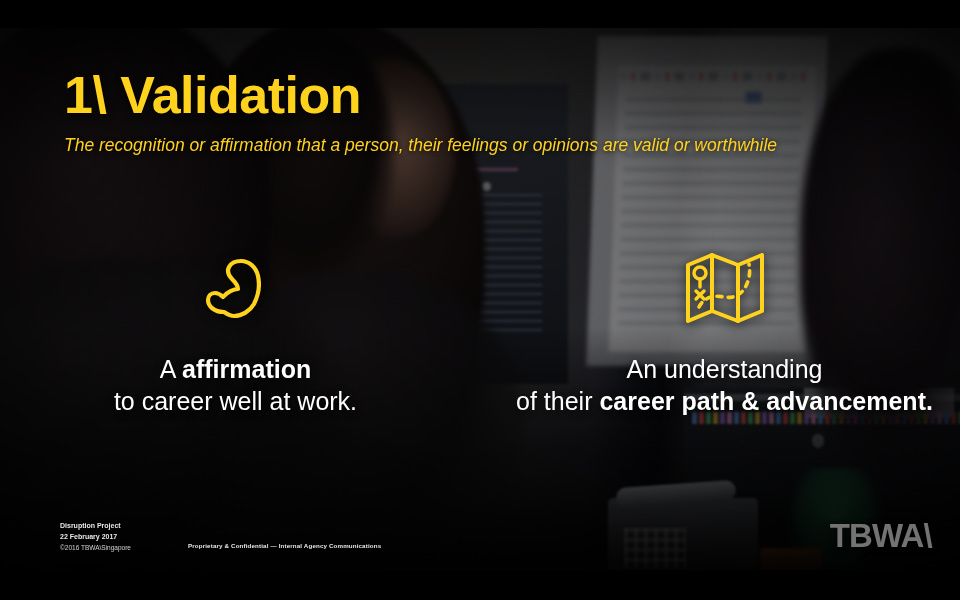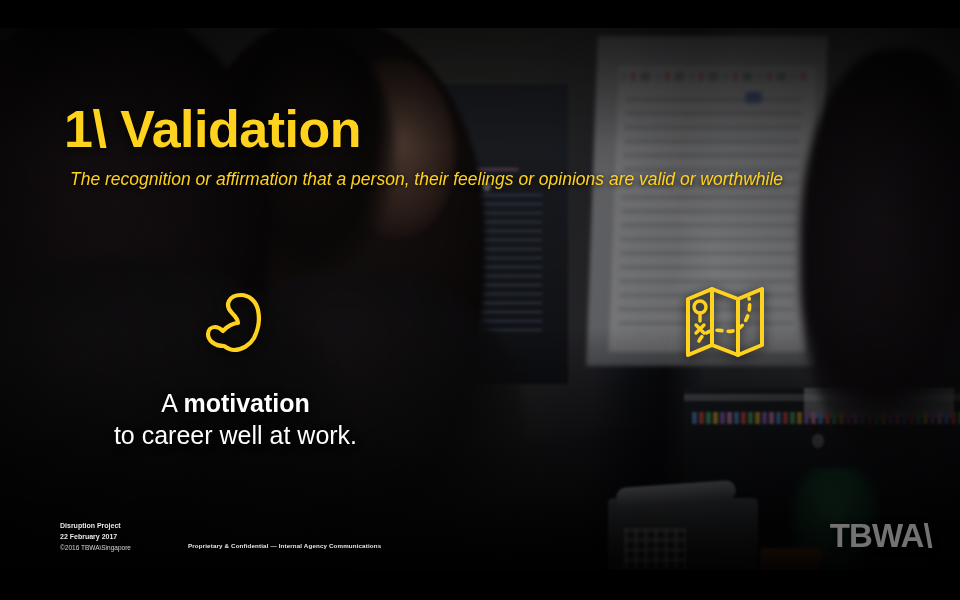--- a/index.html
+++ b/index.html
@@ -320,38 +320,37 @@
     z-index: 20;
   }
   .bar-top { top: 0; height: 28px; }
   .bar-bottom { top: 570px; height: 30px; }
 
   
   .content {
     position: absolute;
     inset: 0;
     z-index: 10;
-    margin-top: 34px;
   }
 
   .title {
     position: absolute;
     left: 64px; top: 69px;
     font-size: 52px;
     font-weight: bold;
     letter-spacing: -0.5px;
     color: #FFD21E;
     text-shadow: 0 2px 7px rgba(0,0,0,.75);
     line-height: 1;
     white-space: nowrap;
   }
 
   .subtitle {
     position: absolute;
-    left: 70px; top: 135px;
+    left: 64px; top: 135px;
     font-size: 17.5px;
     font-style: italic;
     color: #FFD21E;
     text-shadow: 0 1px 5px rgba(0,0,0,.8);
     white-space: nowrap;
   }
 
   
   .columns {
     position: absolute;
@@ -500,21 +499,21 @@
                      C44 39 41 36 38 33
                      C34 29 33 25 35 21
                      C37 17 42 15 47 15
                      C55 15 62 21 64 30
                      C66 39 64 50 60 58
                      C56 65 48 70 40 70
                      C36 70 33 68 30 66 Z" fill="none" stroke="#FFD21E" stroke-width="4.2" stroke-linejoin="round" stroke-linecap="round"></path>
           </svg>
         </div>
         <div class="caption">
-          <span class="l"><span>A </span><b>motivation</b></span>
+          <span class="l"><span>A </span><b>affirmation</b></span>
           <span class="l"><span>to career well at work.</span><b></b></span>
         </div>
       </div>
 
       <div class="col col-right">
         <div class="icon-wrap">
           <svg width="86" height="82" viewBox="0 0 86 82" aria-hidden="true">
             <g fill="none" stroke="#FFD21E" stroke-width="4" stroke-linejoin="round" stroke-linecap="round">
               <path d="M6 18 L30 8 L56 18 L80 8 L80 64 L56 74 L30 64 L6 74 Z"></path>
               <path d="M30 8 L30 64"></path>
@@ -523,20 +522,24 @@
             <g fill="none" stroke="#FFD21E" stroke-width="3.4" stroke-linecap="round">
               <circle cx="18" cy="26" r="6"></circle>
               <path d="M18 32 L18 40"></path>
               <path d="M14 44 L22 52 M22 44 L14 52"></path>
             </g>
             <g fill="none" stroke="#FFD21E" stroke-width="3.6" stroke-linecap="round" stroke-dasharray="5 6">
               <path d="M17 60 C22 50 32 48 42 50 C54 52 62 46 66 34 C68 28 68 22 67 17"></path>
             </g>
           </svg>
         </div>
+        <div class="caption">
+          <span class="l"><span>An understanding</span><b></b></span>
+          <span class="l"><span>of their </span><b>career path &amp; advancement.</b></span>
+        </div>
       </div>
 
     </div>
   </div>
 
   <div class="footer-left">
     <div class="strong">Disruption Project</div>
     <div class="strong">22 February 2017</div>
     <div class="copy">©2016 TBWA\Singapore</div>
   </div>

